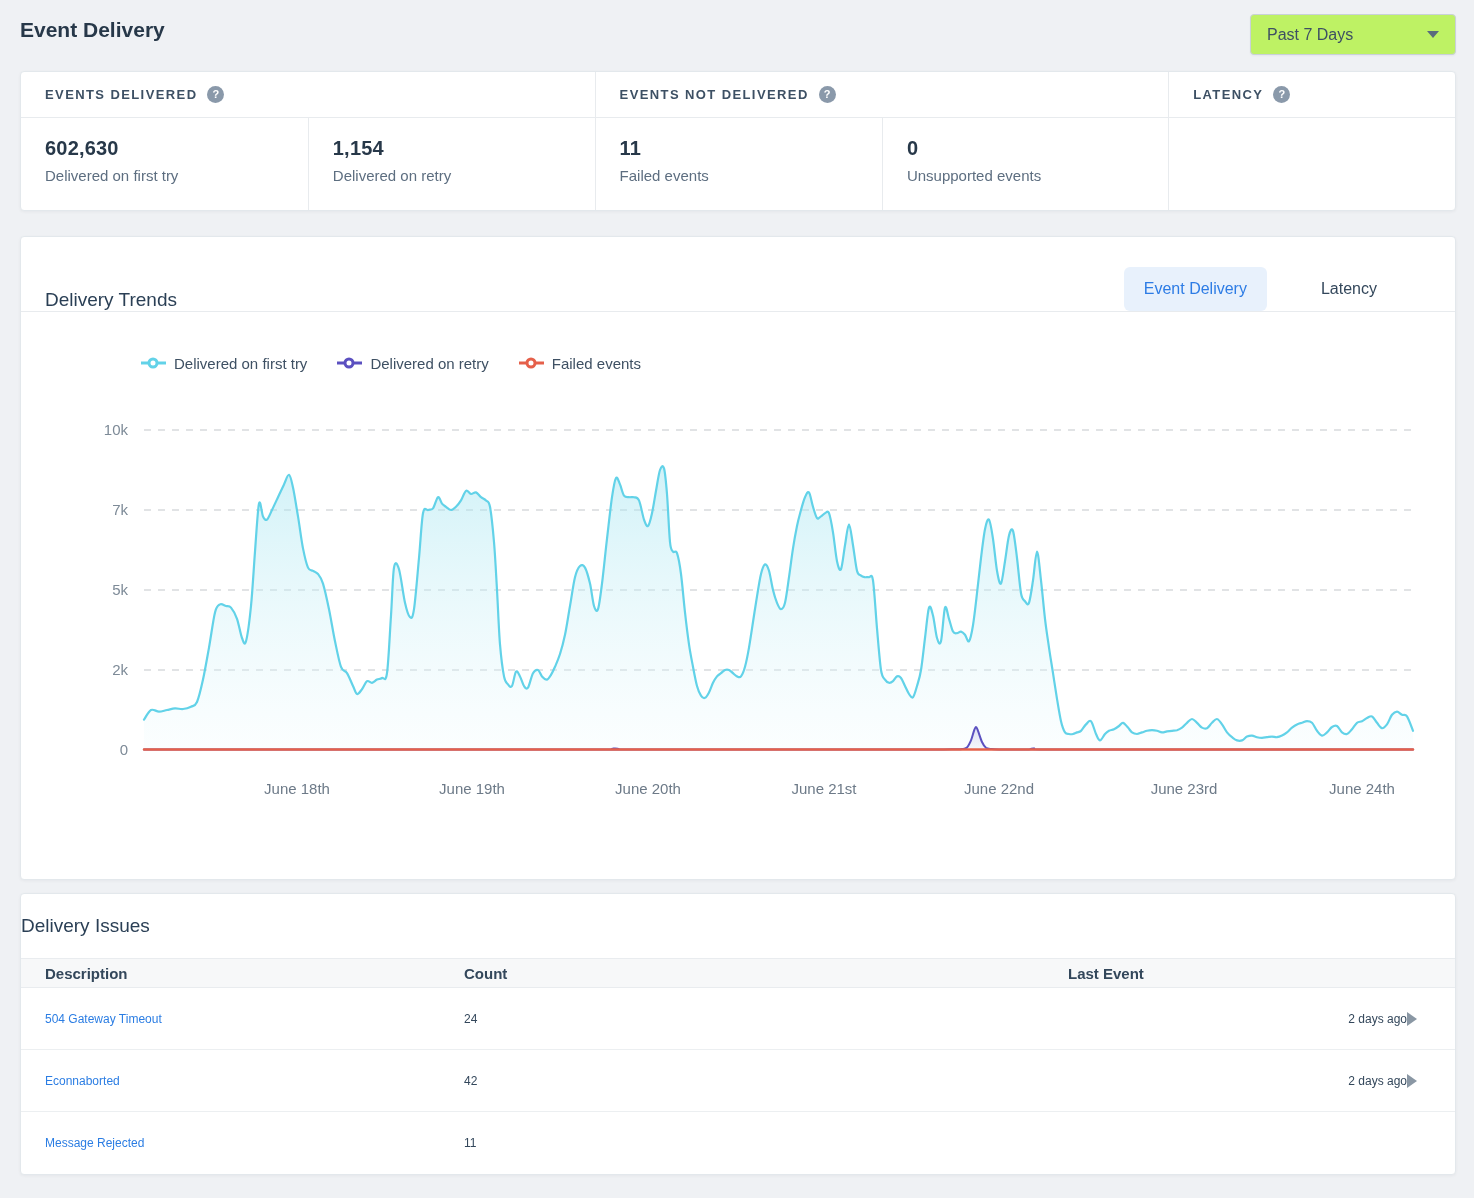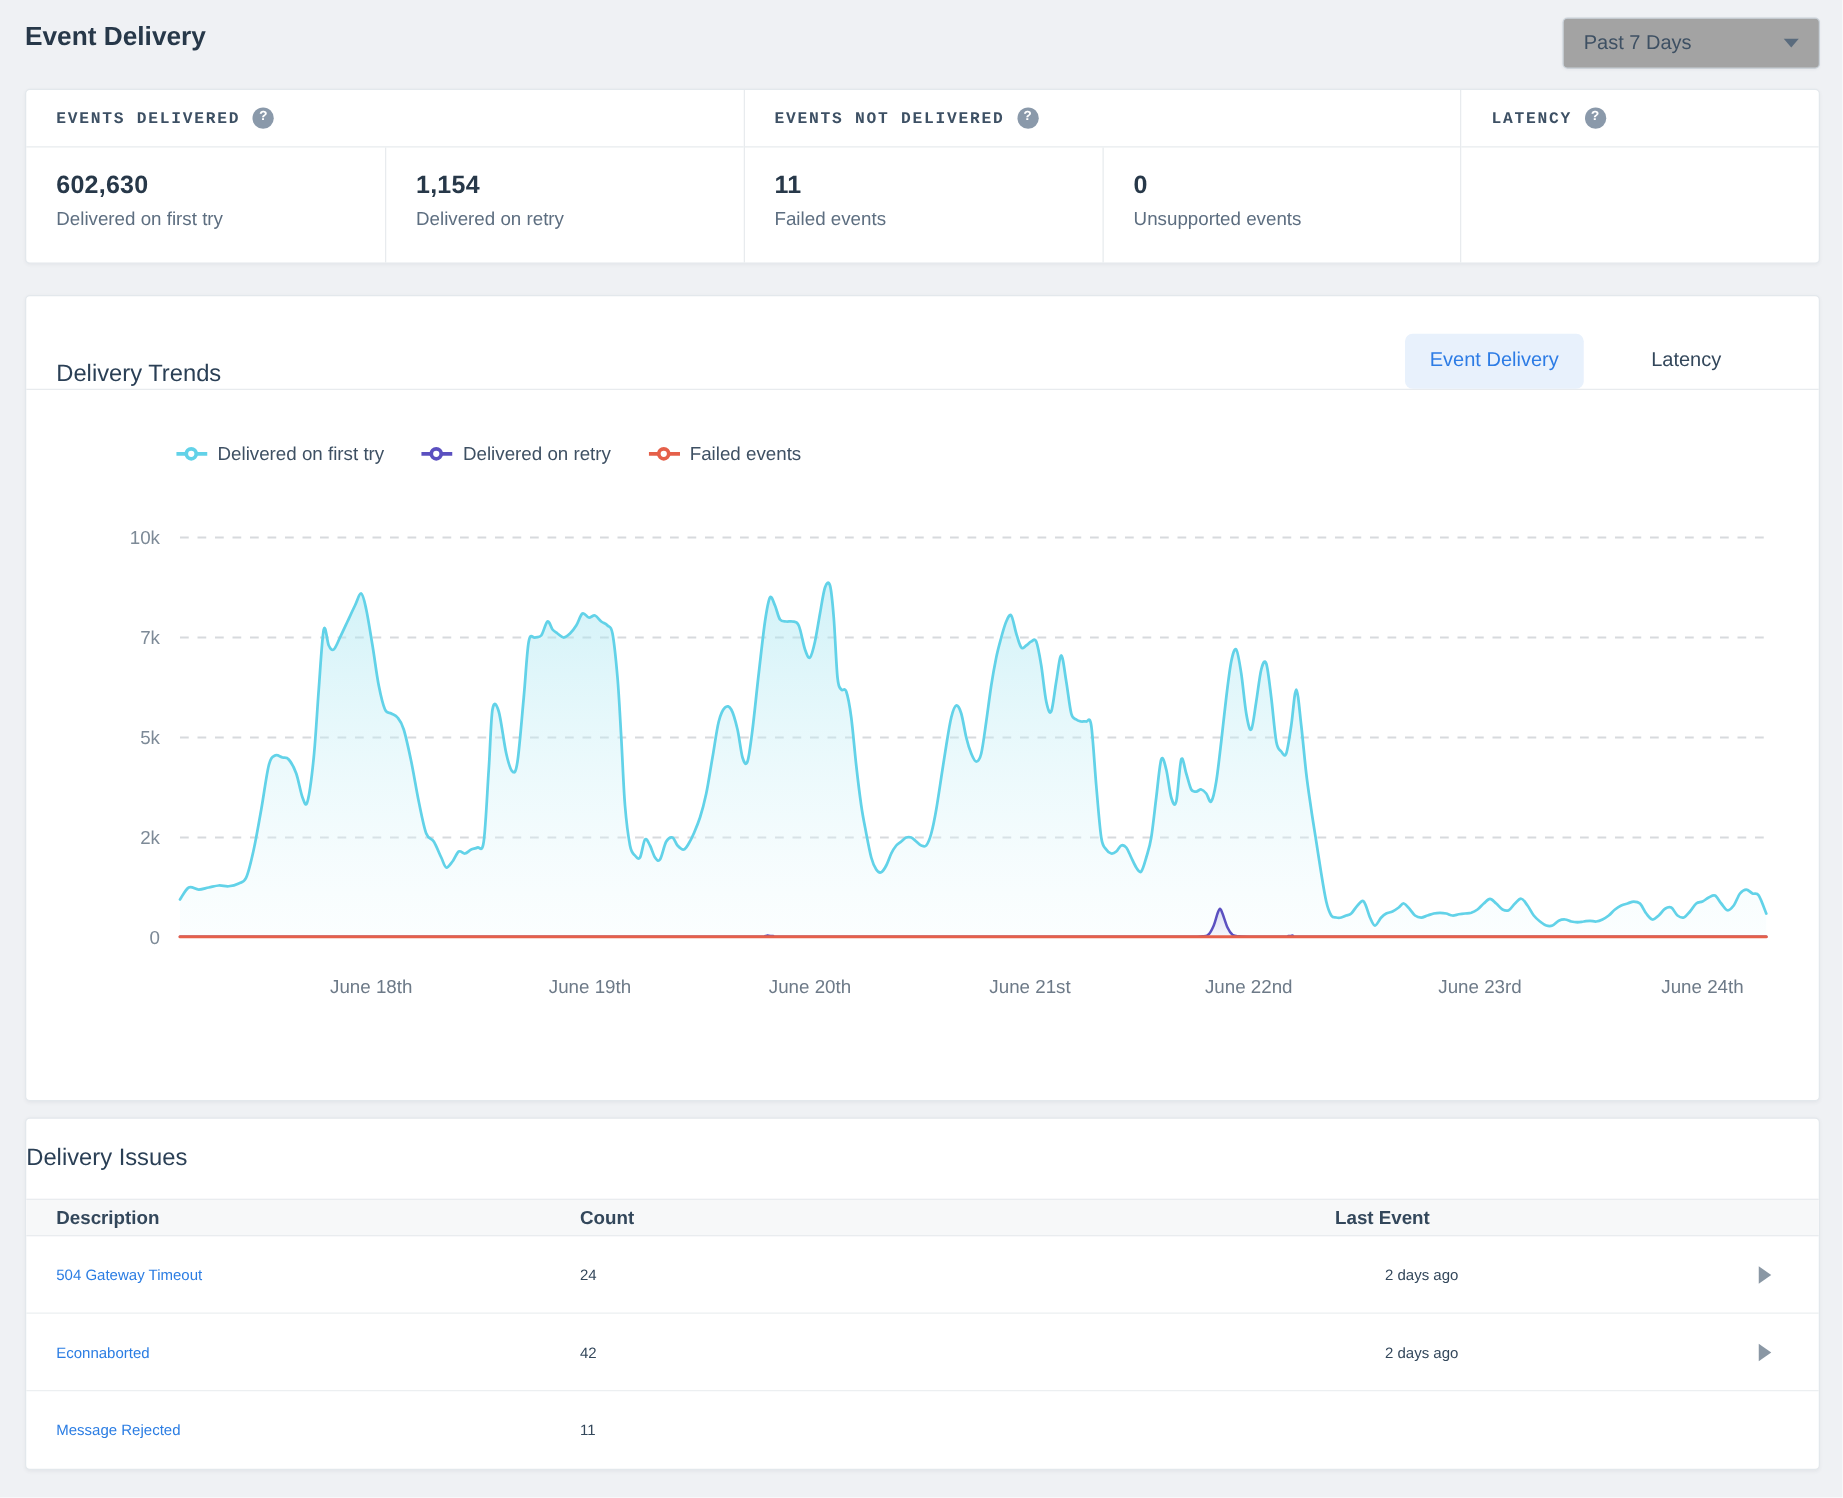--- a/index.html
+++ b/index.html
@@ -9,38 +9,38 @@
     font-family:"Liberation Sans", sans-serif;
     color:#33475b;
     padding:0 18px 0 20px;
   }
   .page-header {
     display:flex; justify-content:space-between; align-items:flex-start;
     padding:14px 0 16px 0;
   }
   .page-title { font-size:21px; font-weight:700; color:#273849; padding-top:4px; }
   .dropdown {
-    width:206px; height:41px; background:#a3a3a3;
+    width:206px; height:41px; background:#bef264;
     border:1px solid #c9d1d8; border-radius:4px;
     display:flex; align-items:center; justify-content:space-between;
     padding:0 16px; cursor:pointer;
     font-size:16px; color:#3e5063;
     box-shadow:0 1px 2px rgba(60,66,87,.05);
   }
   .caret { width:0; height:0; border-left:6px solid transparent; border-right:6px solid transparent; border-top:7px solid #5a6b7d; }
   .card {
     background:#fff; border:1px solid #e3e8ec; border-radius:4px;
     box-shadow:0 1px 3px rgba(60,66,87,.06);
   }
   
   .stats { display:grid; grid-template-columns:2fr 2fr 1fr; }
   .stat-section + .stat-section { border-left:1px solid #e8ebee; }
   .stat-head {
     height:46px; display:flex; align-items:center; gap:10px;
-    padding-left:24px; border-bottom:1px solid #e8ebee;font-family:Liberation Mono, monospace;
+    padding-left:24px; border-bottom:1px solid #e8ebee;
   }
   .stat-label { font-size:13px; font-weight:700; letter-spacing:1.4px; color:#3d5064; }
   .help-icon {
     width:17px; height:17px; border-radius:50%; background:#8a99aa; color:#fff;
     font-size:11px; font-weight:700; text-align:center; line-height:17px; cursor:pointer;
   }
   .stat-values { display:grid; grid-auto-flow:column; grid-auto-columns:1fr; height:92px; }
   .stat-cell { padding:19px 0 0 24px; }
   .stat-cell + .stat-cell { border-left:1px solid #e8ebee; }
   .stat-value { font-size:20px; font-weight:700; color:#273849; letter-spacing:.2px; }
@@ -69,21 +69,21 @@
   }
   .tbl-head {
     height:30px; background:#f7f8f9;
     border-top:1px solid #e9ecef; border-bottom:1px solid #e9ecef;
     font-size:15px; font-weight:700; color:#33475b;
   }
   .tbl-row { height:62px; border-bottom:1px solid #eceff1; font-size:12px; cursor:pointer; }
   .tbl-row:last-child { border-bottom:none; }
   .link { color:#2b7de3; }
   .cell-count, .cell-last { color:#33475b; }
-  .cell-last { display:flex; align-items:center; justify-content:space-between; padding-right:38px;margin-left:40px; }
+  .cell-last { display:flex; align-items:center; justify-content:flex-end; padding-right:38px; }
   .chev { width:0; height:0; border-left:10px solid #8a97a4; border-top:7px solid transparent; border-bottom:7px solid transparent; cursor:pointer; }
   svg text { font-family:"Liberation Sans", sans-serif; }
 </style>
 </head>
 <body>
 
 <div class="page-header">
   <div class="page-title">Event Delivery</div>
   <div class="dropdown">
     <span>Past 7 Days</span>

